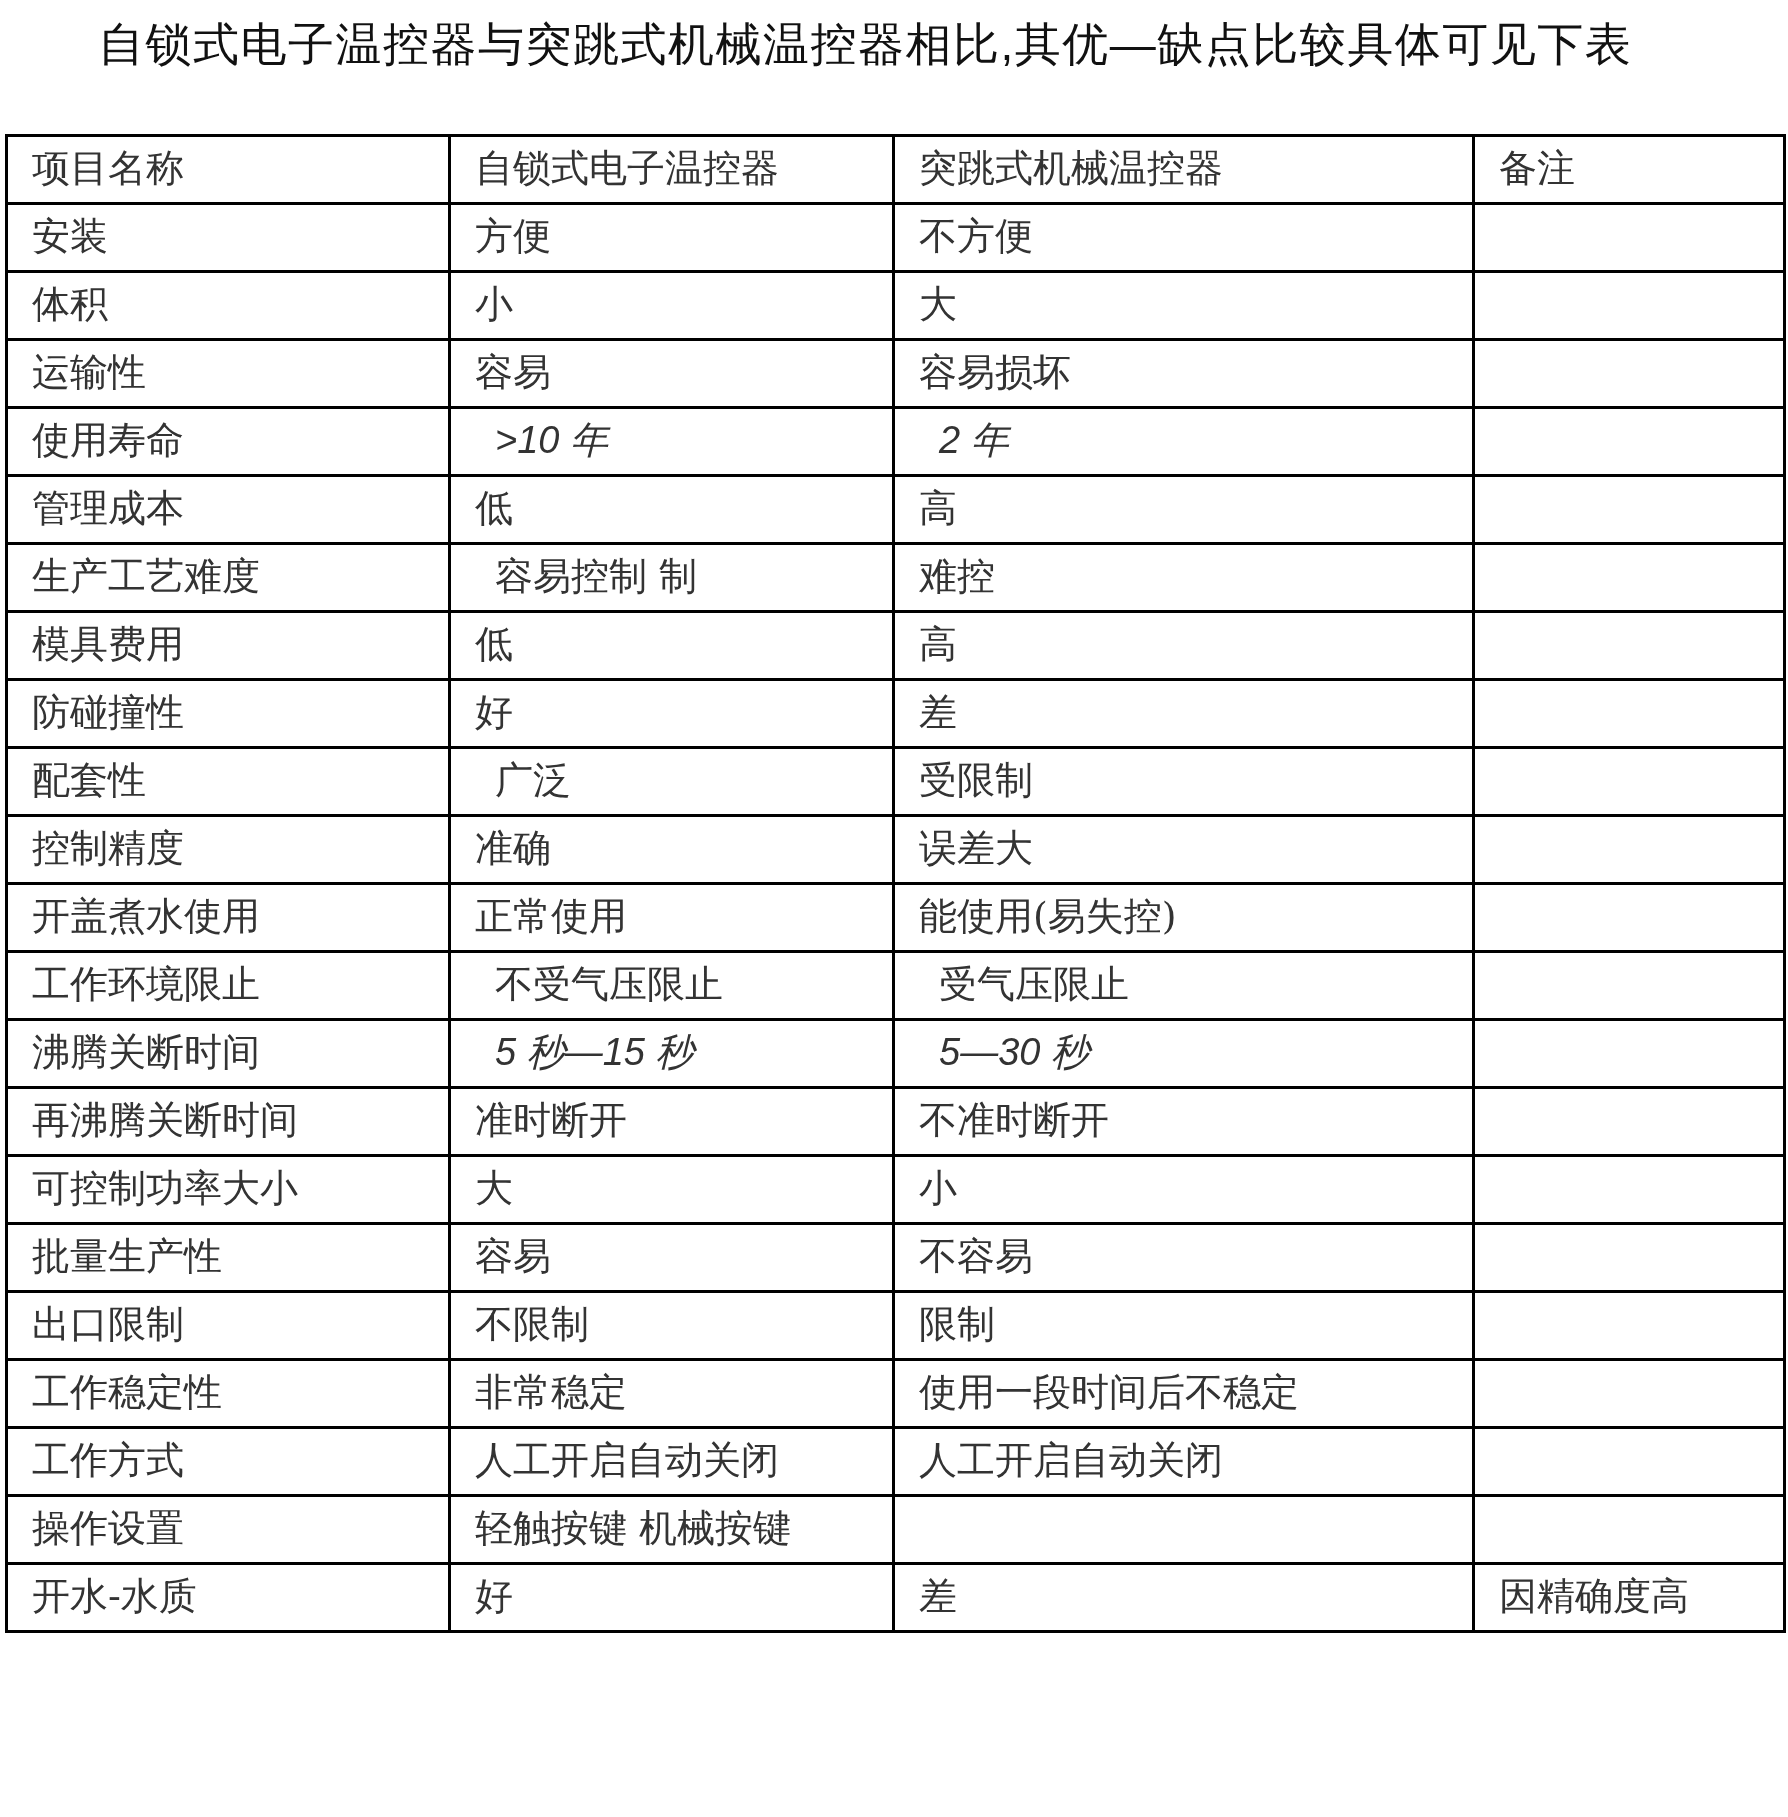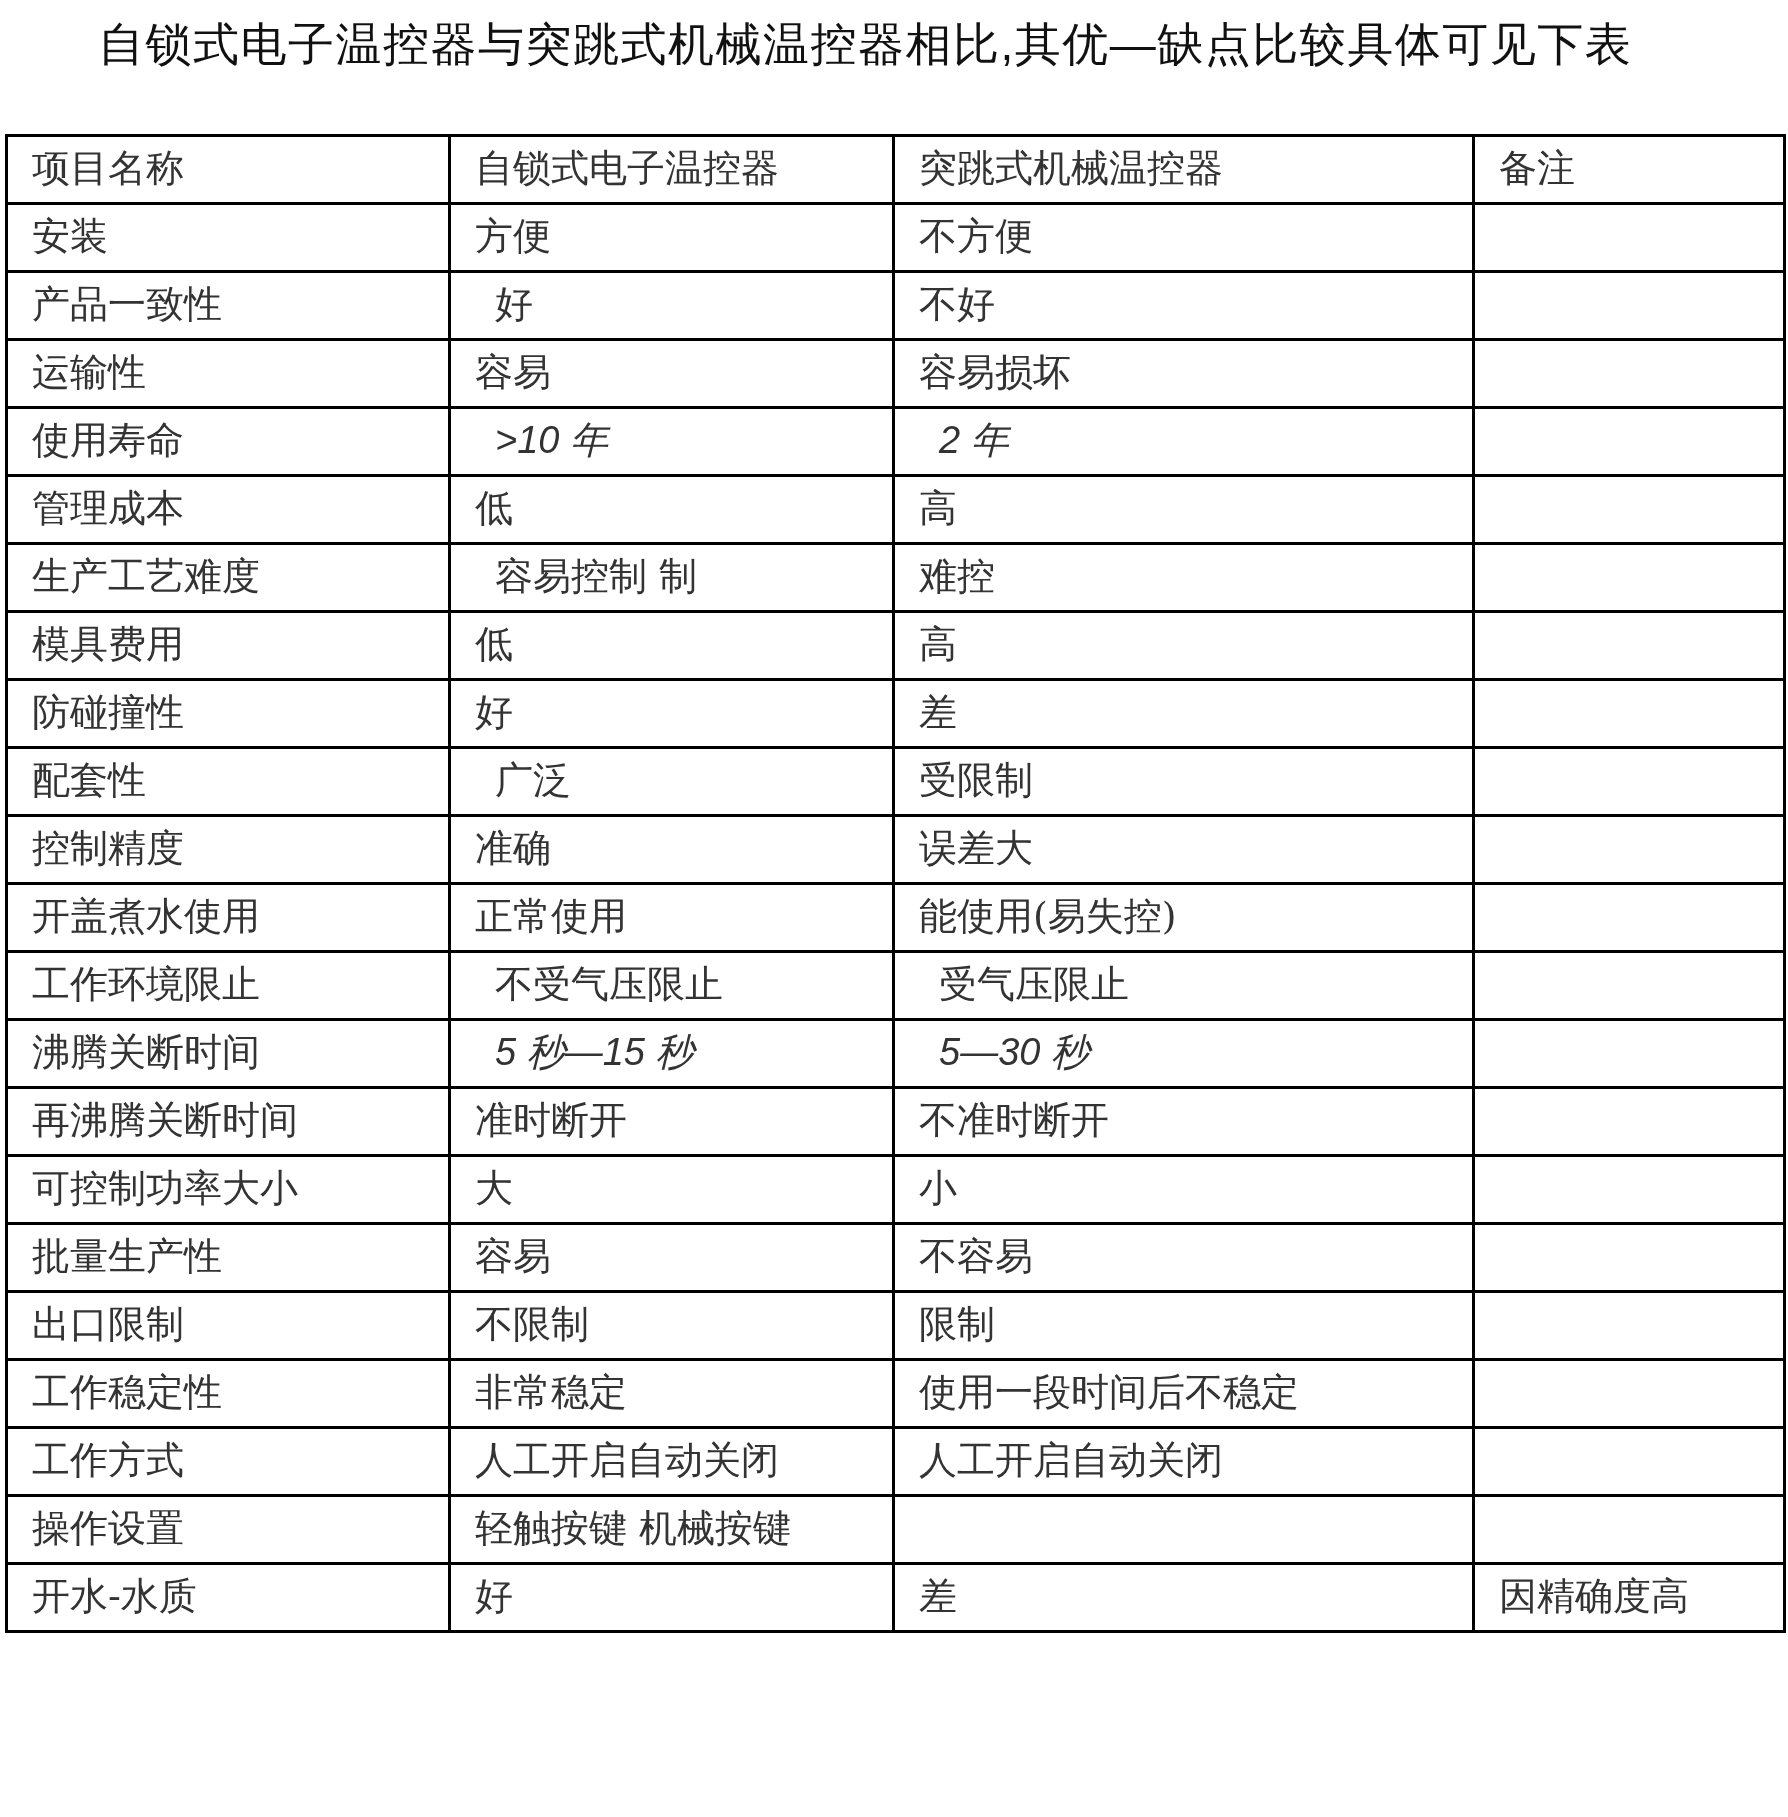--- a/index.html
+++ b/index.html
@@ -50,23 +50,23 @@
     </tr>
   </thead>
   <tbody id="tbody">
       <tr>
         <td>安装</td>
         <td>方便</td>
         <td>不方便</td>
         <td></td>
       </tr>
       <tr>
-        <td>产品一致性</td>
-        <td class="indent">好</td>
-        <td>不好</td>
+        <td>体积</td>
+        <td>小</td>
+        <td>大</td>
         <td></td>
       </tr>
       <tr>
         <td>运输性</td>
         <td>容易</td>
         <td>容易损坏</td>
         <td></td>
       </tr>
       <tr>
         <td>使用寿命</td>

